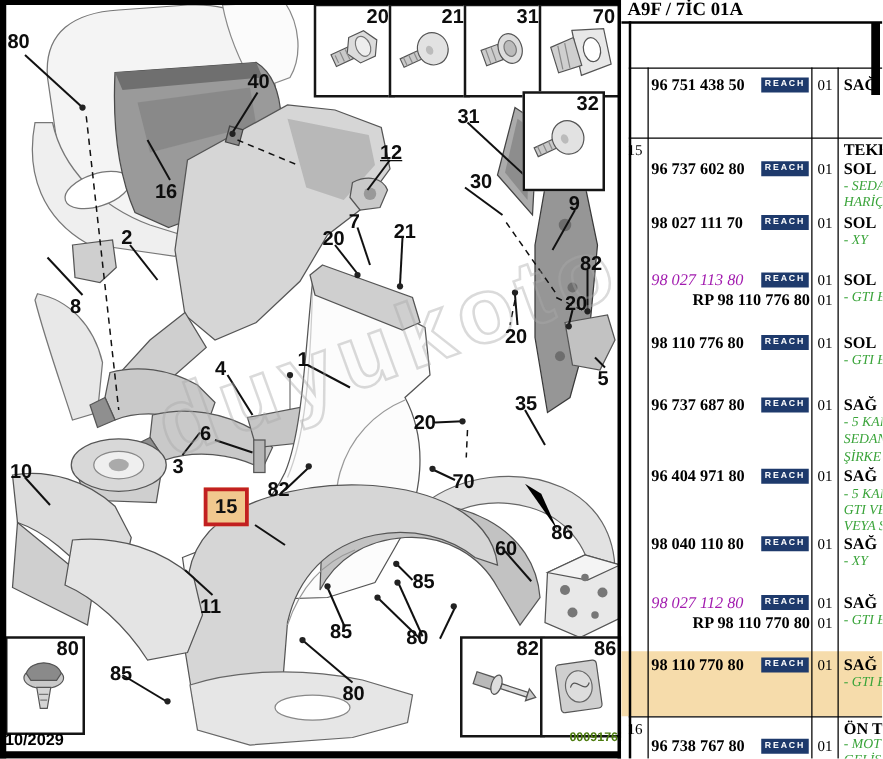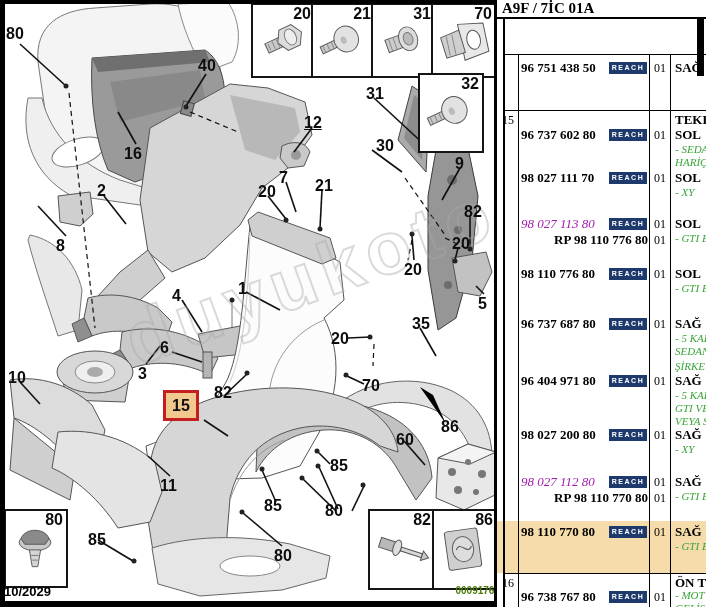--- a/index.html
+++ b/index.html
@@ -436,21 +436,21 @@
       <span class="pn">96 404 971 80</span>
       <span class="reach">REACH</span>
       <span class="qty">01</span>
       <span class="side">SAĞ</span>
       <span class="note" style="top:16px">- 5 KAP</span>
       <span class="note" style="top:29px">GTI VE</span>
       <span class="note" style="top:42px">VEYA S</span>
     </div>
 
     <div class="trow" style="top:427px">
-      <span class="pn">98 027 200 80</span>
+      <span class="pn">98 040 110 80</span>
       <span class="reach">REACH</span>
       <span class="qty">01</span>
       <span class="side">SAĞ</span>
       <span class="note" style="top:16px">- XY</span>
     </div>
 
     <div class="trow" style="top:474px">
       <span class="pn-i">98 027 112 80</span>
       <span class="reach">REACH</span>
       <span class="qty">01</span>

